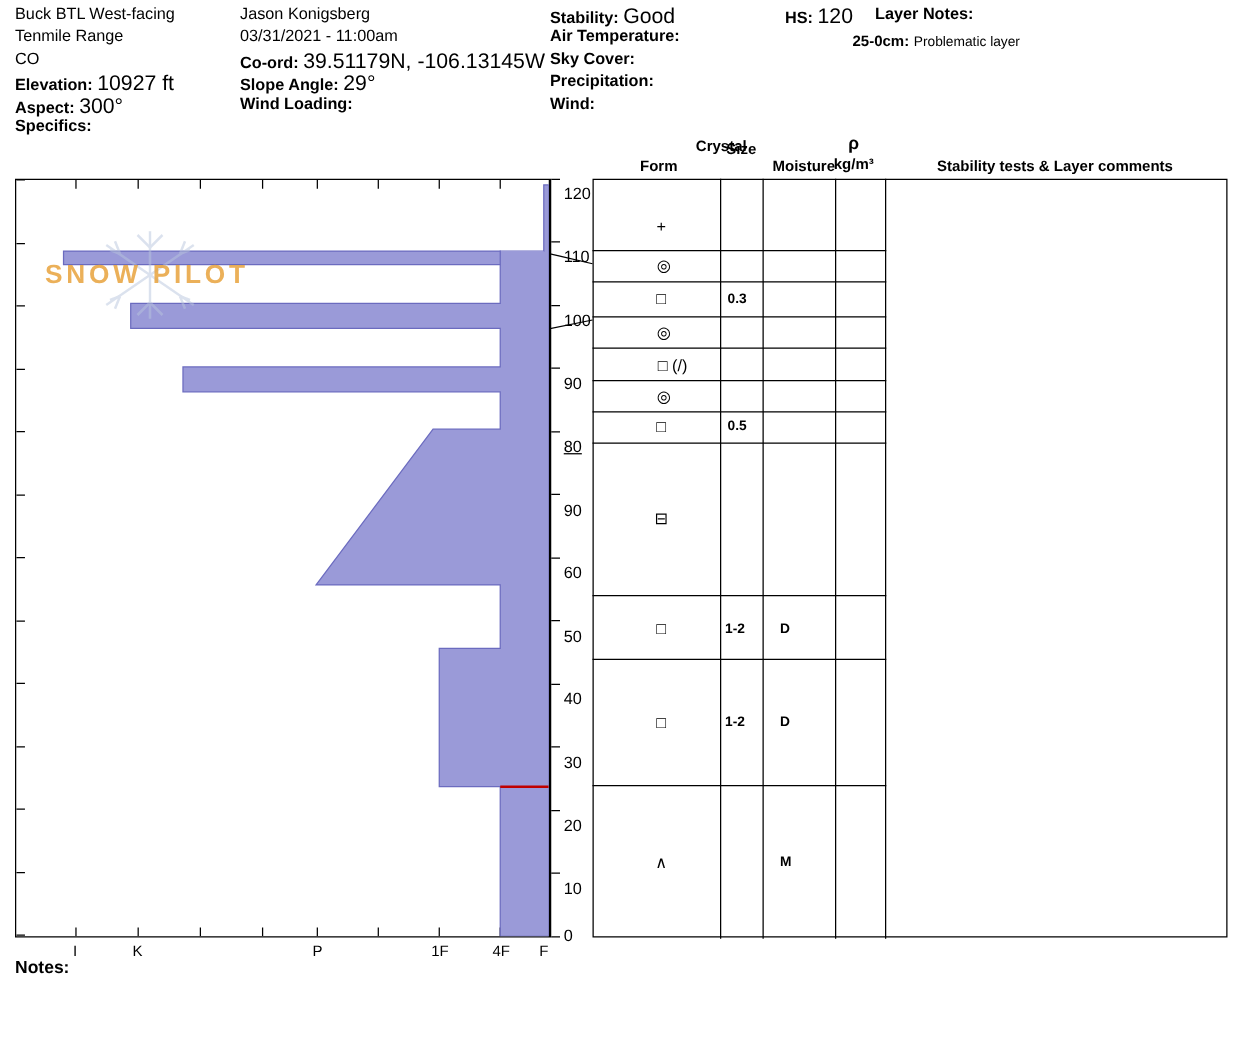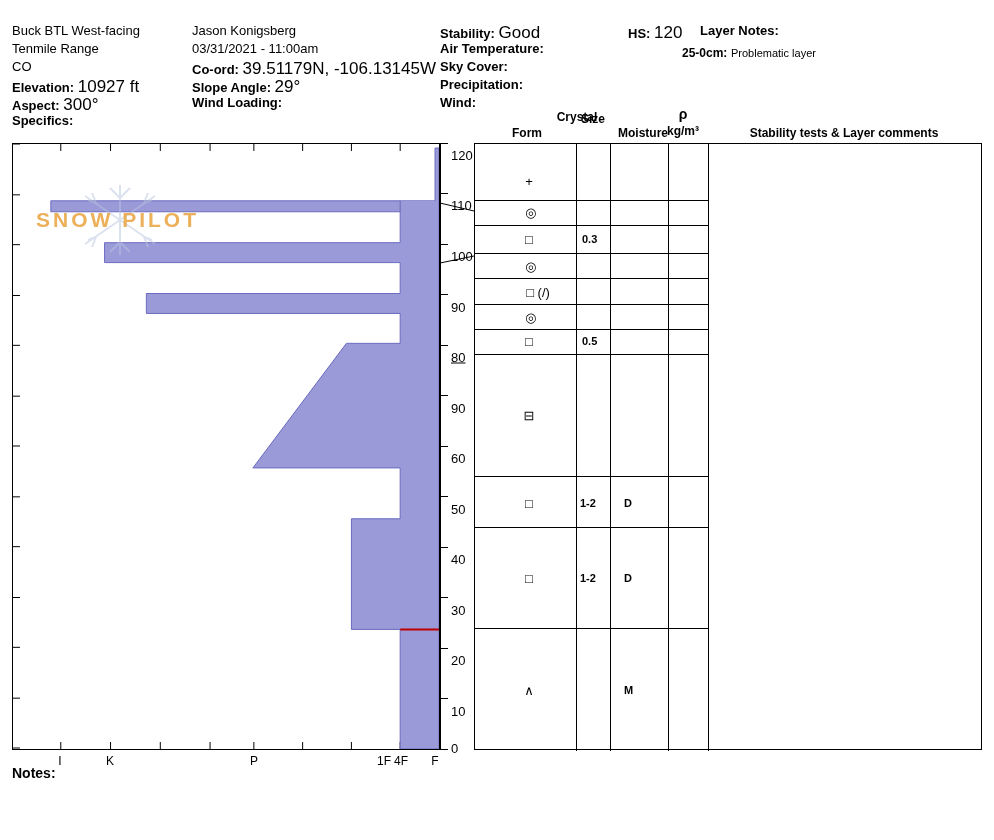--- a/index.html
+++ b/index.html
@@ -1,20 +1,20 @@
 <!DOCTYPE html>
 <html><head>
 <meta charset="utf-8">
 <style>
   html,body{margin:0;padding:0;background:#fff;}
   body{width:994px;height:840px;position:relative;font-family:"Liberation Sans",sans-serif;color:#000;}
   .hdr{position:absolute;left:0;top:0;width:994px;height:100px;}
   .lbl{font-weight:bold;font-size:13px;}
   .val{font-size:17px;}
-  .row{position:absolute;white-space:nowrap;font-size:13px;margin-top:20px;}
+  .row{position:absolute;white-space:nowrap;font-size:13px;}
   
   .c1{left:12px;}
   .c2{left:192px;}
   .c3{left:440px;}
   .c4{left:628px;}
   .c5{left:700px;}
   .r0{top:3px;} .r1{top:21px;} .r2{top:39px;} .r3{top:57px;} .r4{top:75px;}
 
   
   #profile{position:absolute;left:12px;top:143px;width:428px;height:607px;border:1px solid #000;box-sizing:border-box;background:#fff;}
@@ -206,21 +206,21 @@
     <line x1="114" y1="23" x2="122" y2="20"></line>
       <line x1="114" y1="23" x2="118" y2="13"></line>
   </g>
 </svg>
 <div id="logotext">SNOW PILOT</div>
 
 <div id="hardness-ticks">
   <div class="htick" style="left:48px;">I</div>
   <div class="htick" style="left:98px;">K</div>
   <div class="htick" style="left:242px;">P</div>
-  <div class="htick" style="left:340px;margin-left:32px;">1F</div>
+  <div class="htick" style="left:340px;">1F</div>
   <div class="htick" style="left:389px;">4F</div>
   <div class="htick" style="left:423px;">F</div>
 </div>
 
 <div id="depthaxis">
   <div class="dtick" style="top:0px;"></div>
   <div class="dtick" style="top:50px;"></div>
   <div class="dtick" style="top:101px;"></div>
   <div class="dtick" style="top:151px;"></div>
   <div class="dtick" style="top:202px;"></div>

